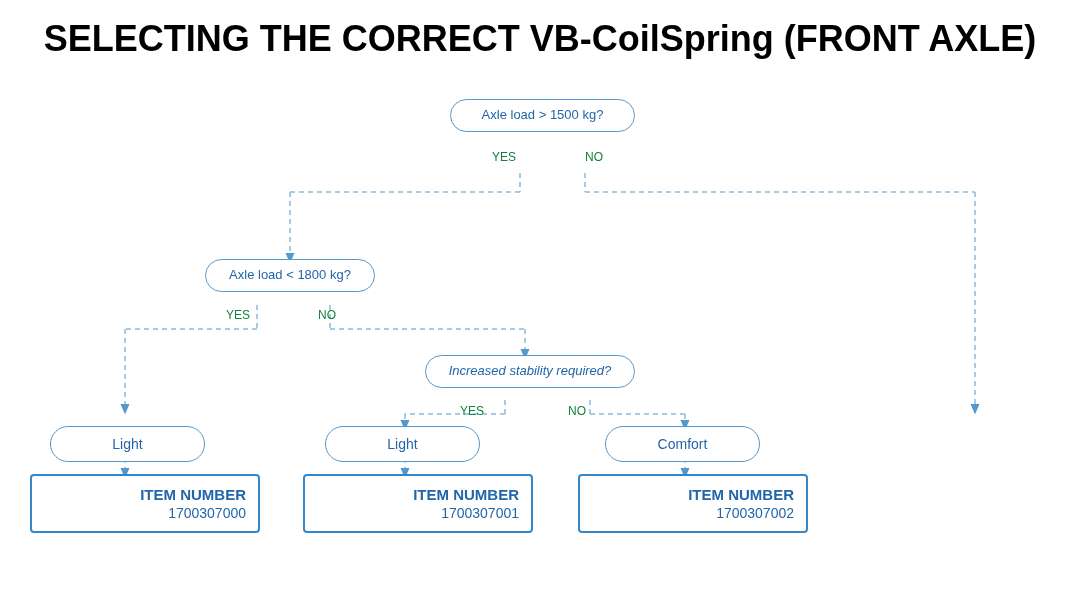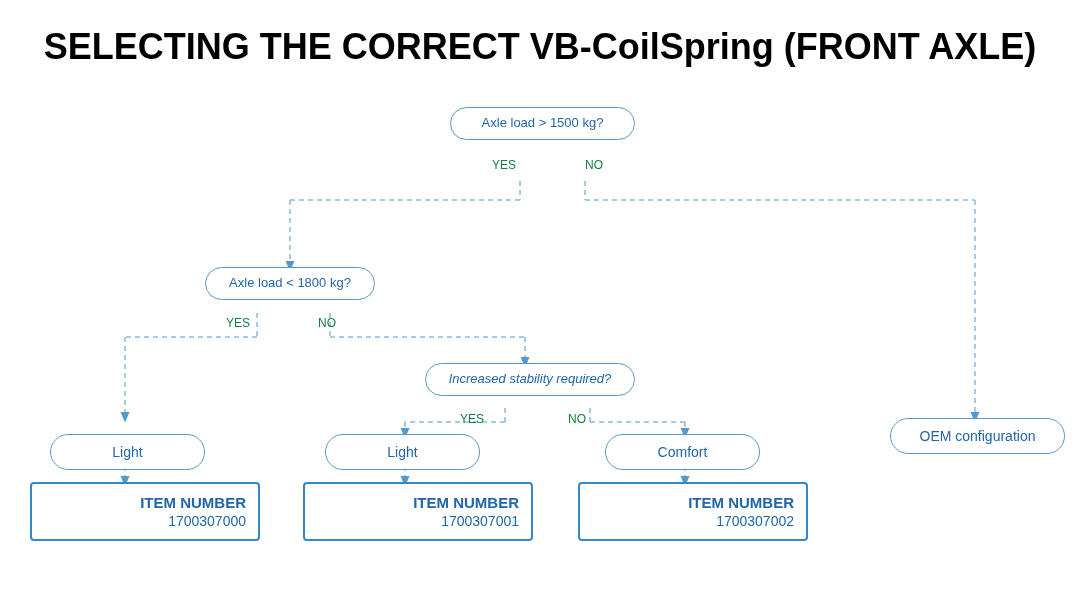--- a/index.html
+++ b/index.html
@@ -11,21 +11,21 @@
       height: 608px;
       overflow: hidden;
       position: relative;
     }
 
     .page {
       width: 1080px;
       height: 608px;
       background: #ffffff;
       position: relative;
-      padding: 26px 20px 10px 20px;
+      padding: 18px 20px 10px 20px;
     }
 
     .main-title {
       font-size: 36px;
       font-weight: 900;
       color: #000000;
       text-align: center;
       letter-spacing: 0px;
       margin-bottom: 24px;
       font-family: Arial Black, Arial, sans-serif;
@@ -176,23 +176,20 @@
     </div>
 
     <div class="result-box" style="left:305px; top:342px; width:155px;">
       <span>Light</span>
     </div>
 
     <div class="result-box" style="left:585px; top:342px; width:155px;">
       <span>Comfort</span>
     </div>
 
-    <div class="result-box" style="left:870px; top:326px; width:175px;">
-      <span>OEM configuration</span>
-    </div>
 
     <div class="item-box" style="left:10px; top:390px; width:230px;">
       <span class="item-label">ITEM NUMBER</span>
       <span class="item-number">1700307000</span>
     </div>
 
     <div class="item-box" style="left:283px; top:390px; width:230px;">
       <span class="item-label">ITEM NUMBER</span>
       <span class="item-number">1700307001</span>
     </div>

